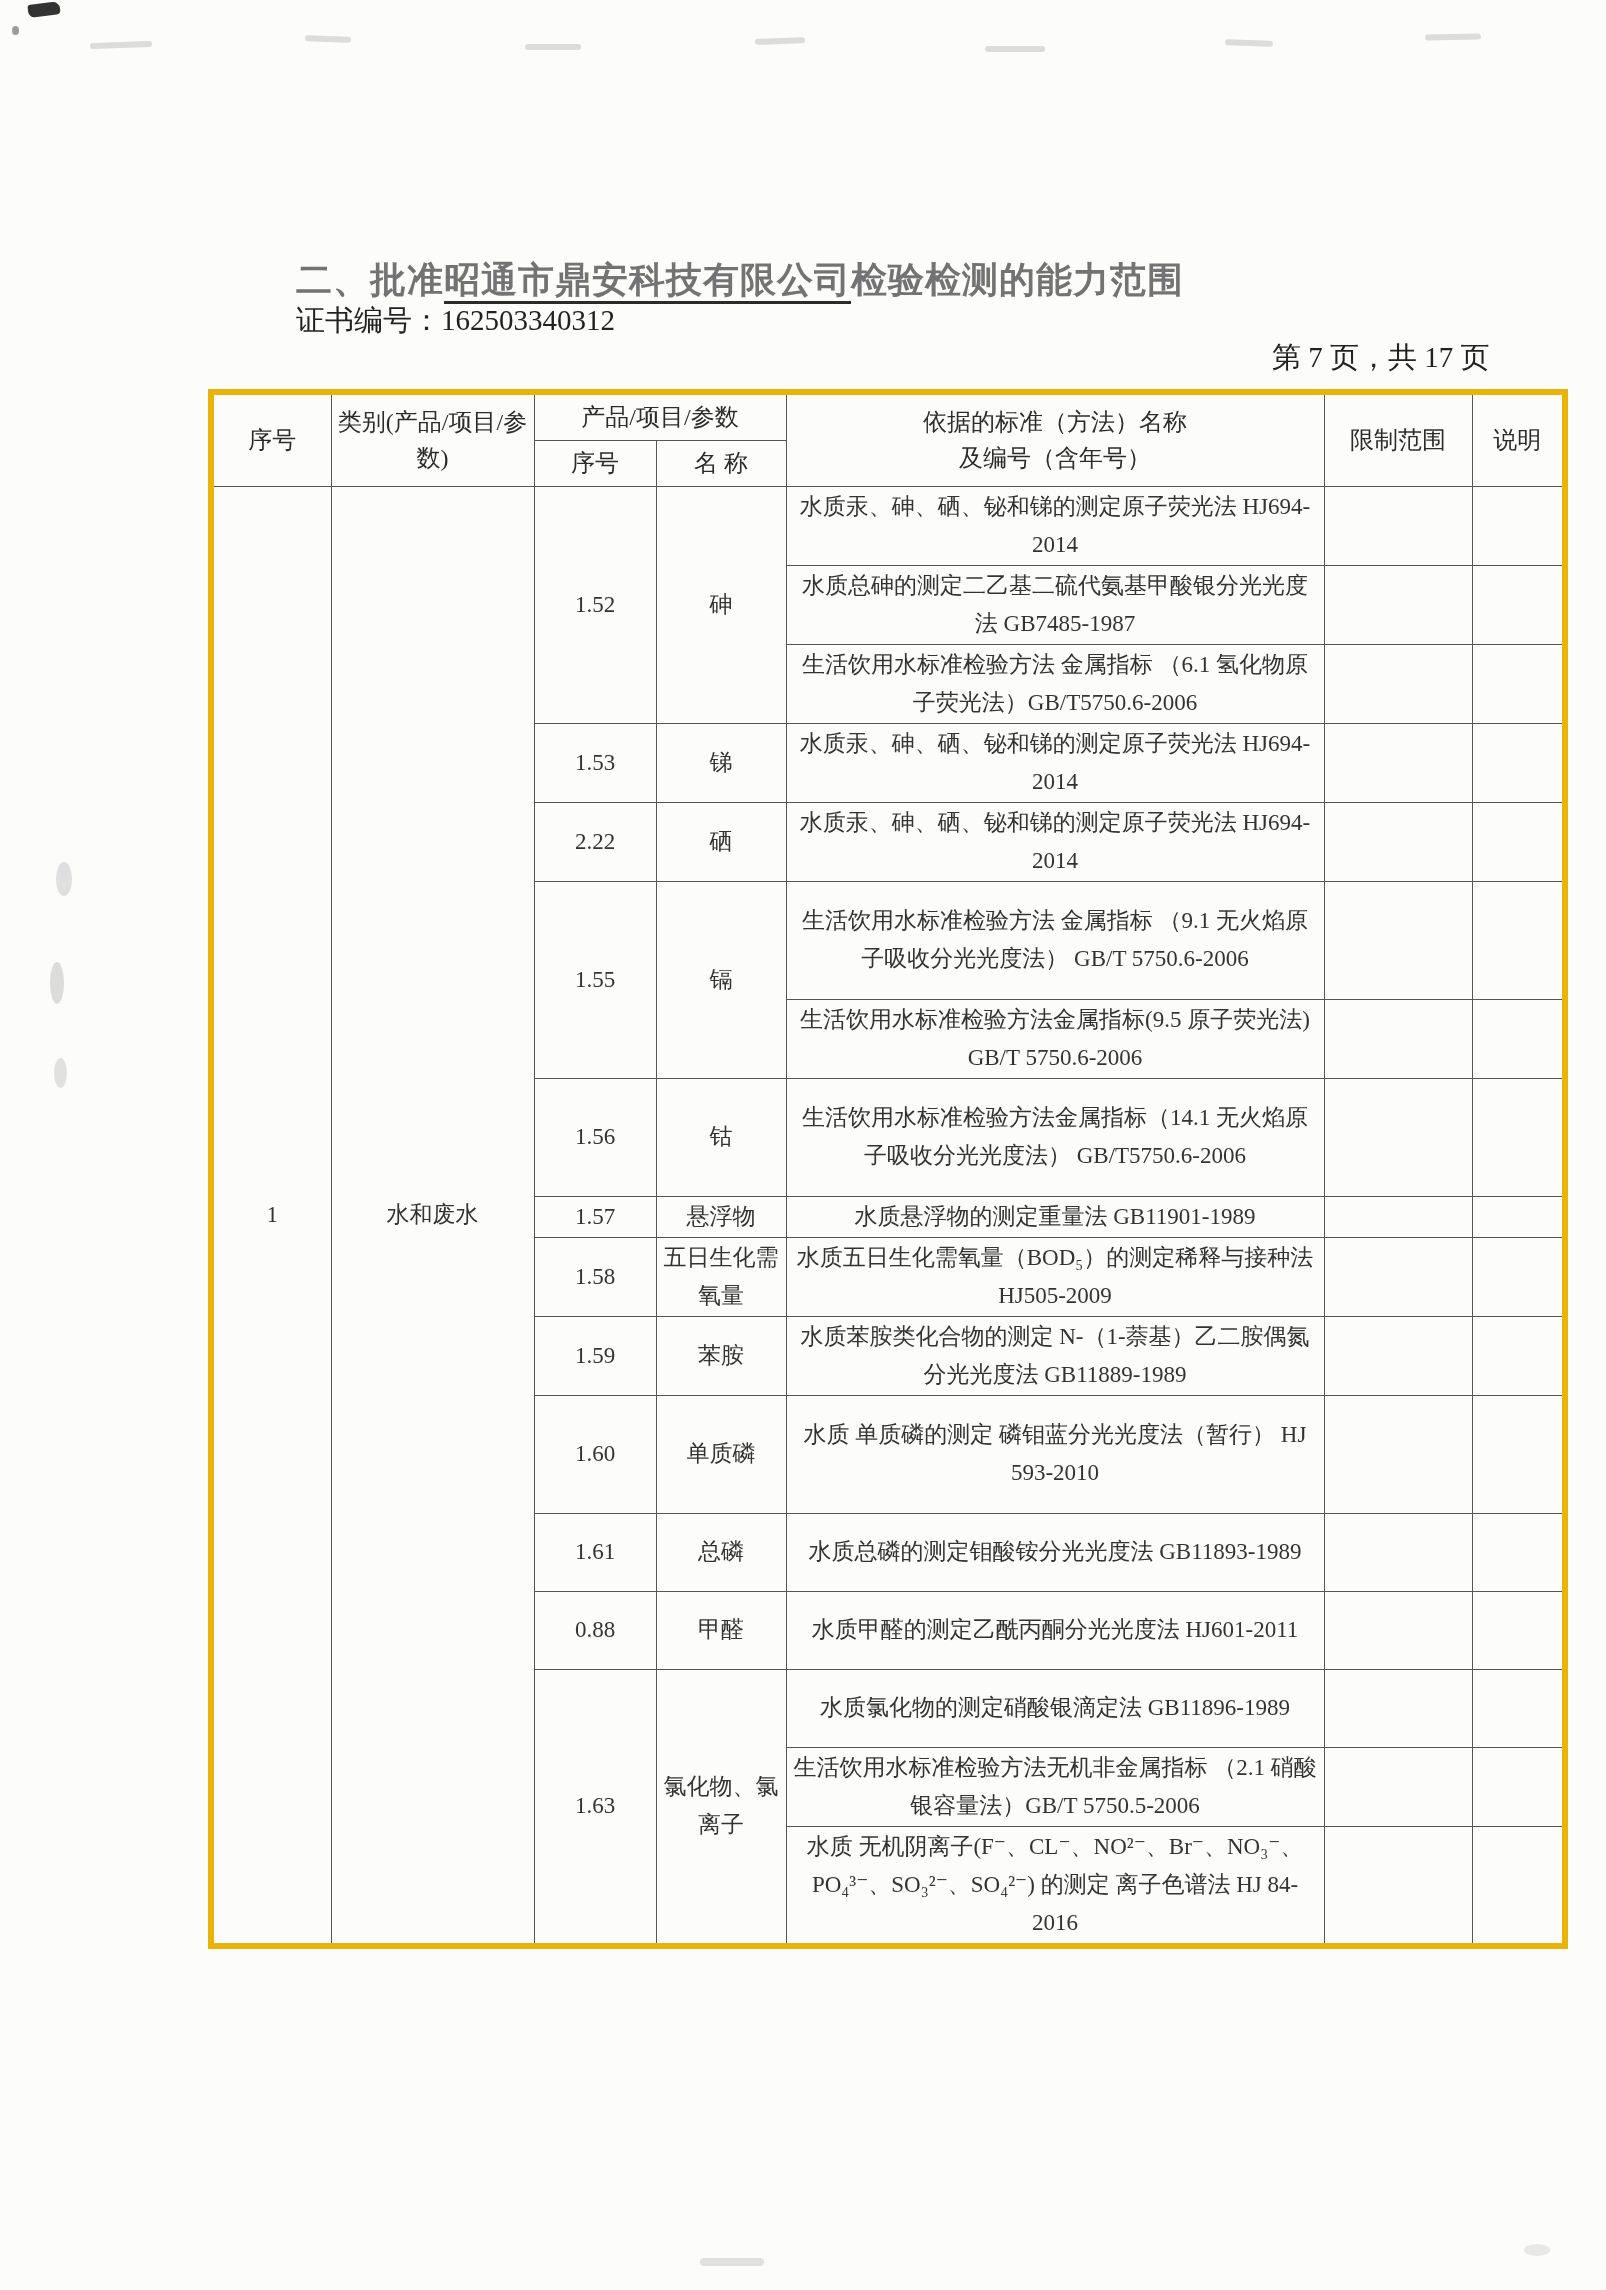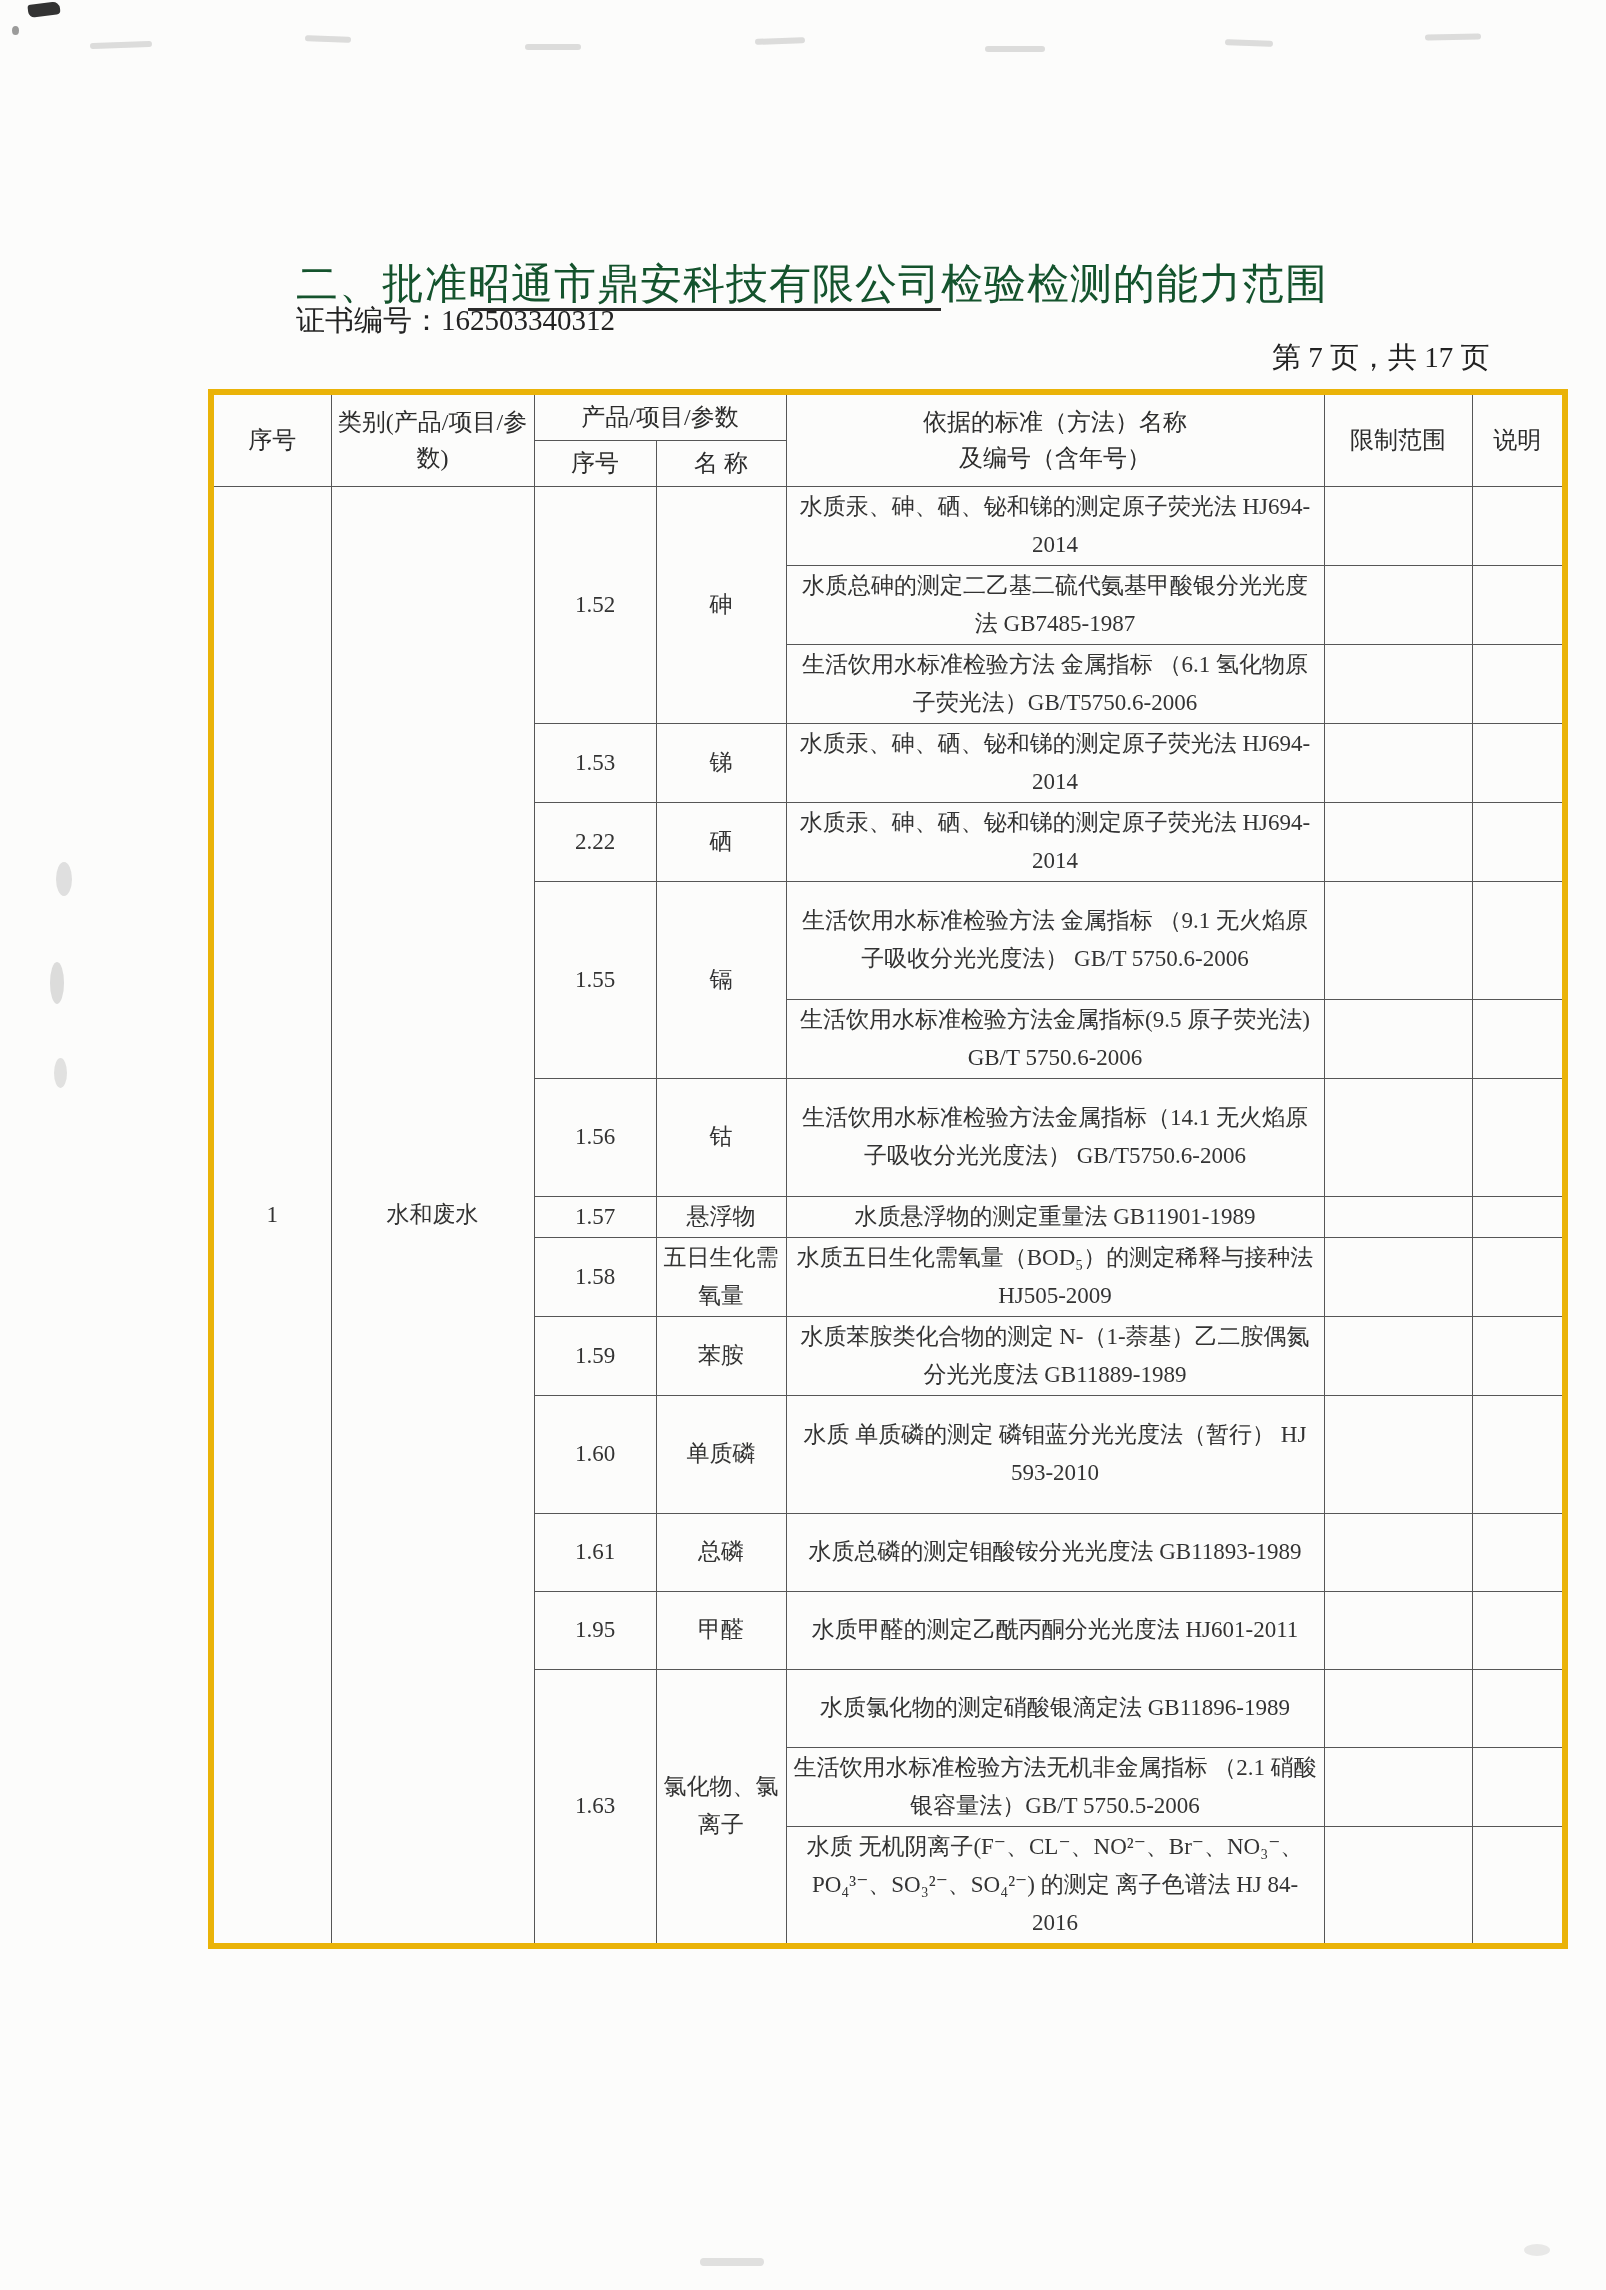--- a/index.html
+++ b/index.html
@@ -5,21 +5,21 @@
   html,body { margin:0; padding:0; background:#e8e8e8; }
   .page {
     position:relative; width:1606px; height:2290px; margin:0 auto;
     background:#fcfcfb; overflow:hidden;
     font-family:"Liberation Serif","DejaVu Serif",serif; color:#2f2f2f;
   }
   
   .doc-title {
     position:absolute; left:296px; top:256px;
     font-family:"Liberation Sans","DejaVu Sans",sans-serif;
-    font-weight:normal; font-size:42px; letter-spacing:1px; color:#14532d;
+    font-weight:bold; font-size:36px; letter-spacing:1px; color:#737373;
     white-space:nowrap;
   }
   .doc-title .underlined { border-bottom:3px solid #2b2b2b; padding-bottom:1px; }
   .info-line { position:absolute; font-weight:normal; font-size:29px; color:#222; white-space:nowrap; }
   .cert      { left:296px;  top:301px; }
   .validity  { left:800px;  top:301px; }
   .address   { left:296px;  top:338px; }
   .page-info { left:1272px; top:338px; }
 
   
@@ -197,21 +197,21 @@
         <td></td>
       </tr>
       <tr class="r2">
         <td>1.61</td>
         <td>总磷</td>
         <td class="std">水质总磷的测定钼酸铵分光光度法 GB11893-1989</td>
         <td></td>
         <td></td>
       </tr>
       <tr class="r2">
-        <td>1.95</td>
+        <td>0.88</td>
         <td>甲醛</td>
         <td class="std">水质甲醛的测定乙酰丙酮分光光度法 HJ601-2011</td>
         <td></td>
         <td></td>
       </tr>
       <tr class="r2">
         <td rowspan="3">1.63</td>
         <td rowspan="3">氯化物、氯离子</td>
         <td class="std">水质氯化物的测定硝酸银滴定法 GB11896-1989</td>
         <td></td>

